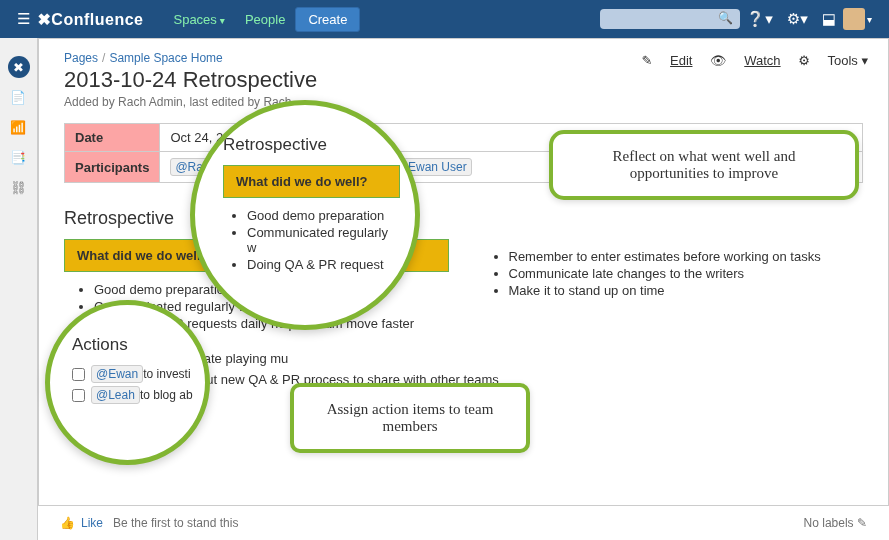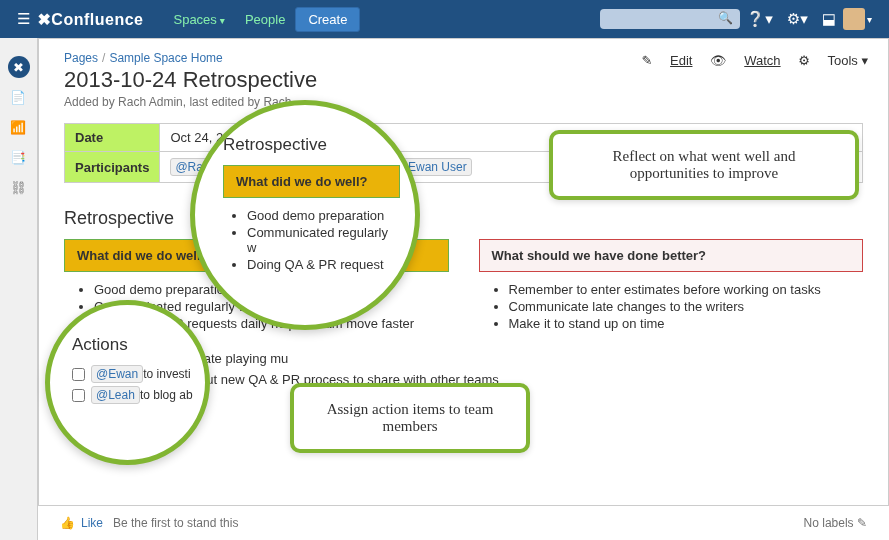--- a/index.html
+++ b/index.html
@@ -21,21 +21,21 @@
 .breadcrumbs { font-size:12px; color:#3572b0; }
 .breadcrumbs a { color:#3572b0; text-decoration:none; }
 .breadcrumbs .sep { color:#999; margin:0 4px; }
 .title { font-size:22px; color:#333; margin-top:2px; }
 .byline { font-size:12px; color:#707070; margin-top:2px; }
 .actions-top { position:absolute; top:14px; right:20px; font-size:13px; color:#333; }
 .actions-top span { margin-left:14px; cursor:pointer; }
 .actions-top .u { text-decoration:underline; }
 .meta-table { width:100%; margin-top:14px; border-collapse:collapse; }
 .meta-table td { border:1px solid #ccc; padding:6px 10px; font-size:13px; }
-.meta-table td.k { width:95px; font-weight:bold; background:#bef264; }
+.meta-table td.k { width:95px; font-weight:bold; background:#fca5a5; }
 .mention { color:#3572b0; background:#f0f0f0; border:1px solid #ccc; border-radius:3px; padding:1px 4px; font-size:12px; display:inline-block; }
 h2.section { font-size:18px; font-weight:normal; color:#333; margin-top:25px; margin-bottom:10px; }
 .cols { display:flex; gap:30px; }
 .col { flex:1; }
 .panel { border:1px solid; padding:8px 12px; font-weight:bold; background:#fdfdf5; font-size:13px; }
 .panel.green { border-color:#6ab04c; background:#eab308; color:#333; }
 .panel.red { border-color:#c44; background:#faf2f2; color:#333; }
 ul.bullets { margin:10px 0 10px 30px; font-size:13px; }
 ul.bullets li { margin:2px 0; }
 .action-list { font-size:13px; margin-top:8px; }
@@ -48,21 +48,21 @@
 .zoom-circle { position:absolute; border:5px solid #81b532; border-radius:50%; background:#fff; box-shadow:0 3px 10px rgba(0,0,0,0.2); overflow:hidden; }
 .zoom1 { top:100px; left:190px; width:230px; height:230px; padding:30px 15px 15px 28px; }
 .zoom1 h3 { font-size:17px; font-weight:normal; margin-bottom:10px; }
 .zoom1 .panel { margin-bottom:10px; }
 .zoom1 ul { margin-left:24px; font-size:13px; }
 .zoom1 ul li { margin:2px 0; }
 .zoom2 { top:300px; left:45px; width:165px; height:165px; padding:30px 12px 12px 22px; }
 .zoom2 h3 { font-size:17px; font-weight:normal; margin-bottom:10px; }
 .zoom2 .action-row { padding-left:0; font-size:12px; }
 .callout { position:absolute; border:4px solid #81b532; border-radius:10px; background:#fff; padding:14px 20px; font-family:Georgia, serif; font-size:15px; color:#333; text-align:center; box-shadow:0 2px 6px rgba(0,0,0,0.15); }
-.callout1 { top:130px; right:30px; width:310px; }
+.callout1 { top:130px; right:30px; width:310px;border-radius:15px; }
 .callout2 { top:383px; left:290px; width:240px; }
 .lk { color:#3572b0; cursor:pointer; }
 </style>
 </head>
 <body>
 
 <div class="topbar">
   <span class="hamburger ticon">☰</span>
   <span class="logo">✖<span>Confluence</span></span>
   <span class="navitem"><span>Spaces</span><span class="caret">▾</span></span>
@@ -120,21 +120,20 @@
   <div class="cols">
     <div class="col">
       <div class="panel green">What did we do well?</div>
       <ul class="bullets">
         <li>Good demo preparation</li>
         <li>Communicated regularly with other teams</li>
         <li>Doing QA &amp; PR requests daily helped team move faster</li>
       </ul>
     </div>
     <div class="col">
-      <div class="panel red">What should we have done better?</div>
       <ul class="bullets">
         <li>Remember to enter estimates before working on tasks</li>
         <li>Communicate late changes to the writers</li>
         <li>Make it to stand up on time</li>
       </ul>
     </div>
   </div>
 
   <div class="action-list">
     <div class="action-row">

